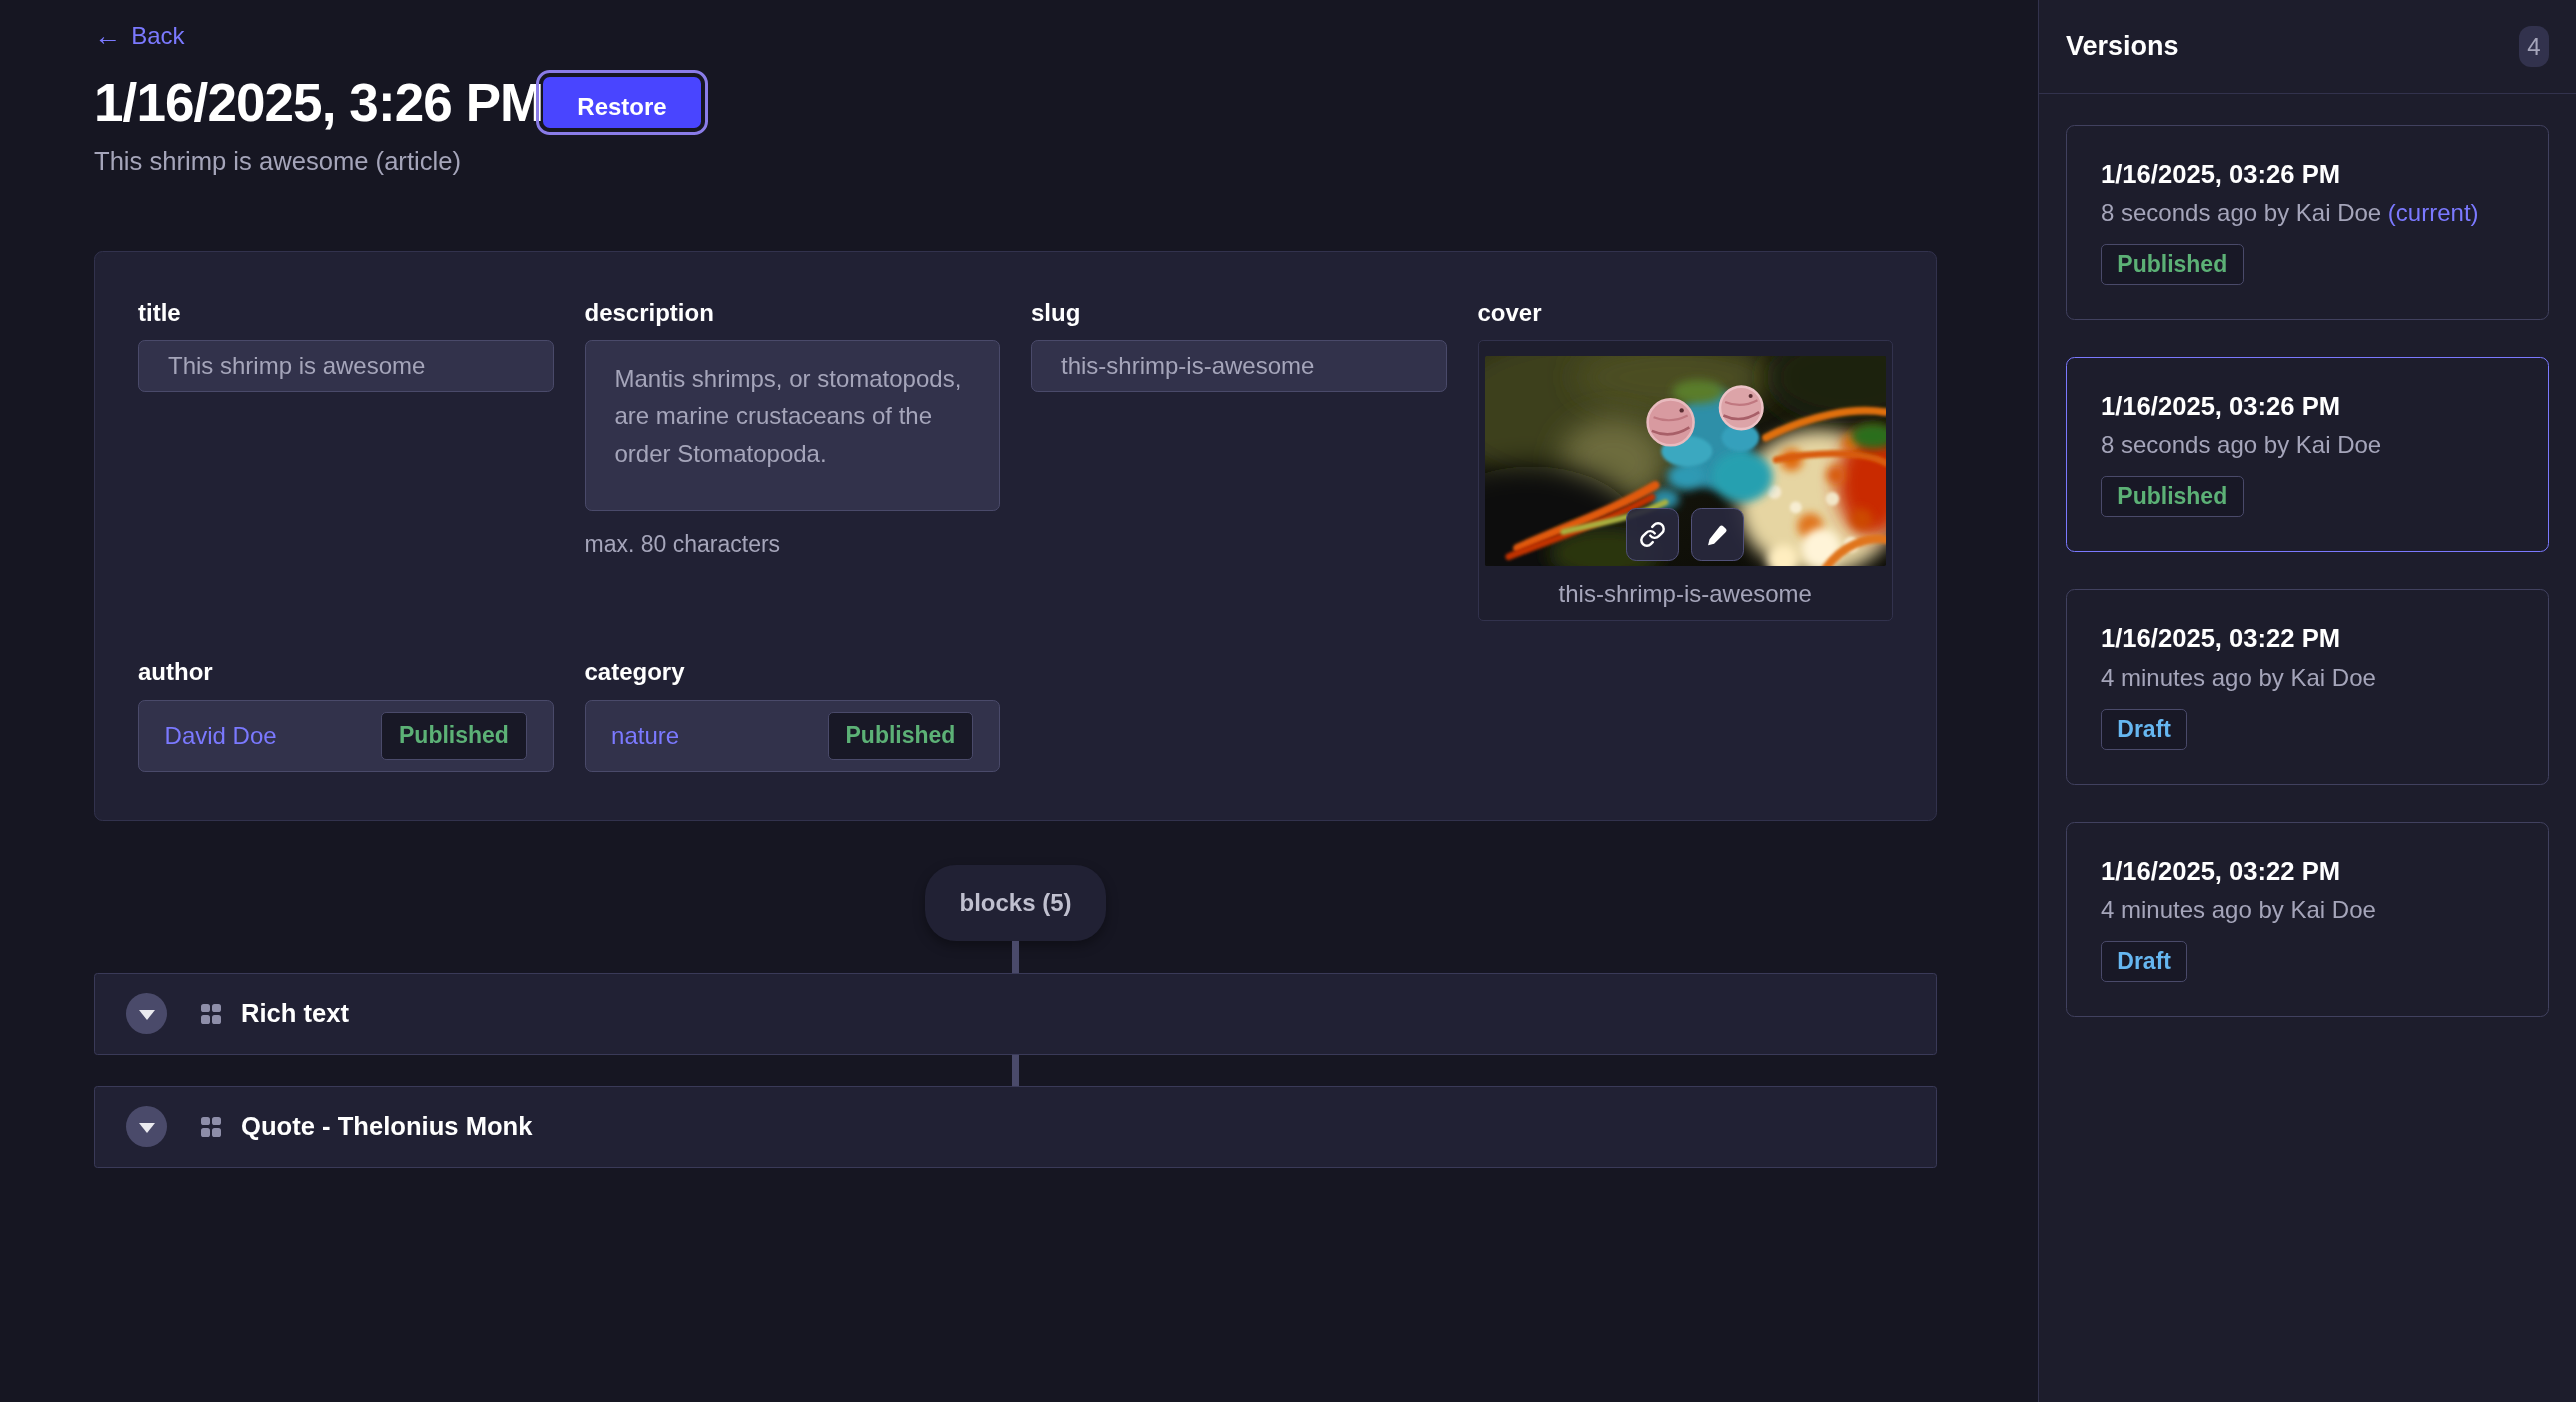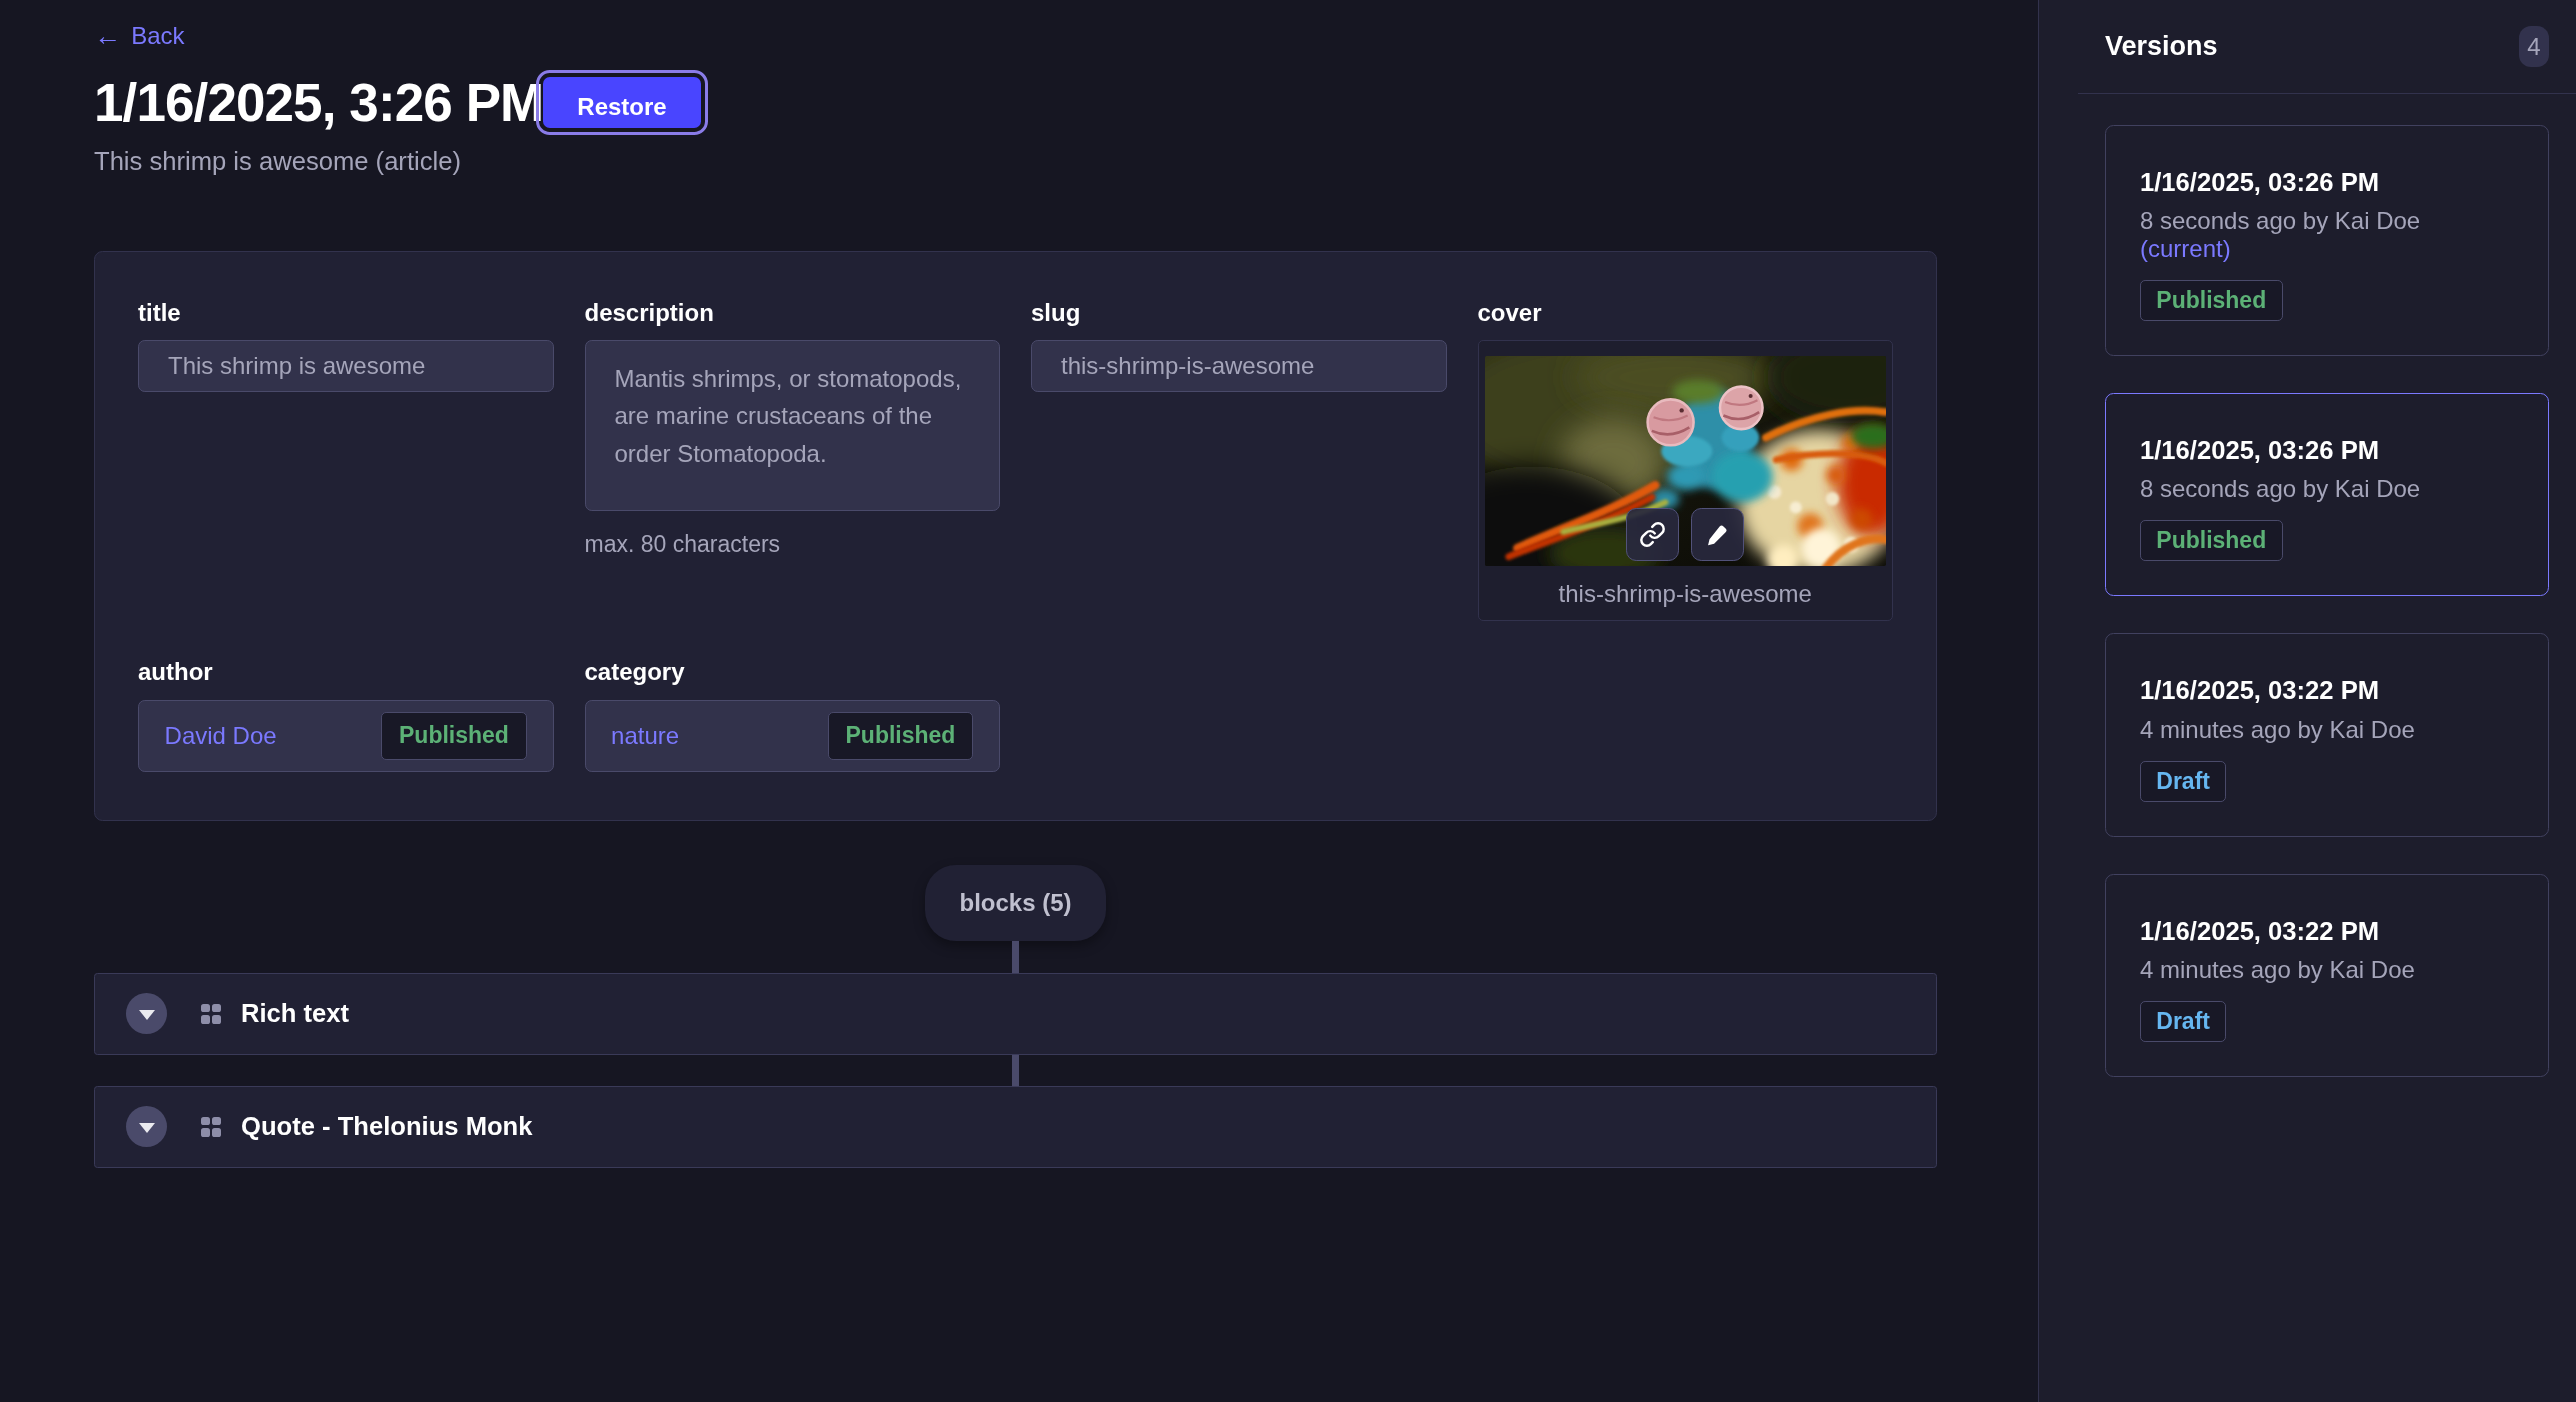--- a/index.html
+++ b/index.html
@@ -118,38 +118,38 @@
   }
   .grid-icon{
     display:grid;grid-template-columns:8.5px 8.5px;grid-template-rows:8.5px 8.5px;
     gap:2.6px;margin:0 20.4px 0 34px;flex:0 0 auto;
   }
   .grid-icon span{background:#8e8ea9;border-radius:2.6px;}
   .block-label{font-size:25.6px;font-weight:600;color:var(--txt-white);}
   
   .sidebar{
     width:538px;flex:0 0 auto;background:var(--bg-sidebar);
-    border-left:0.9px solid var(--border-subtle);display:flex;flex-direction:column;padding-left:39px;
+    border-left:0.9px solid var(--border-subtle);display:flex;flex-direction:column;
   }
   .sidebar-header{
     height:94px;flex:0 0 auto;border-bottom:0.9px solid var(--border-subtle);
     display:flex;align-items:center;justify-content:space-between;padding:0 27px;
   }
   .sidebar-title{font-size:27px;font-weight:600;color:var(--txt-white);}
   .count-badge{
     min-width:27px;height:41px;padding:0 8.5px;border-radius:12px;
     background:var(--border-subtle);color:var(--txt-muted);font-size:24px;
     display:flex;align-items:center;justify-content:center;
   }
   .version-list{padding:31px 27px 0;display:flex;flex-direction:column;gap:37px;}
   .version-card{
     border:0.9px solid #41415f;border-radius:8.5px;padding:34px;cursor:pointer;
   }
   .version-card.selected{border-color:var(--link);}
-  .v-date{font-size:25.6px;font-weight:600;color:var(--txt-white);margin-top:8px;}
+  .v-date{font-size:25.6px;font-weight:600;color:var(--txt-white);}
   .v-meta{margin-top:10.2px;font-size:24px;color:var(--txt-muted);}
   .v-current{color:var(--link);}
   .v-badge{
     margin-top:17px;display:inline-flex;align-items:center;height:41px;
     padding:0 15.3px;border-radius:5.1px;border:0.9px solid var(--border-strong);
     background:var(--bg-deep);font-size:23px;font-weight:600;
   }
   .v-badge.green{color:var(--success);}
   .v-badge.blue{color:var(--draft);}
 </style>

